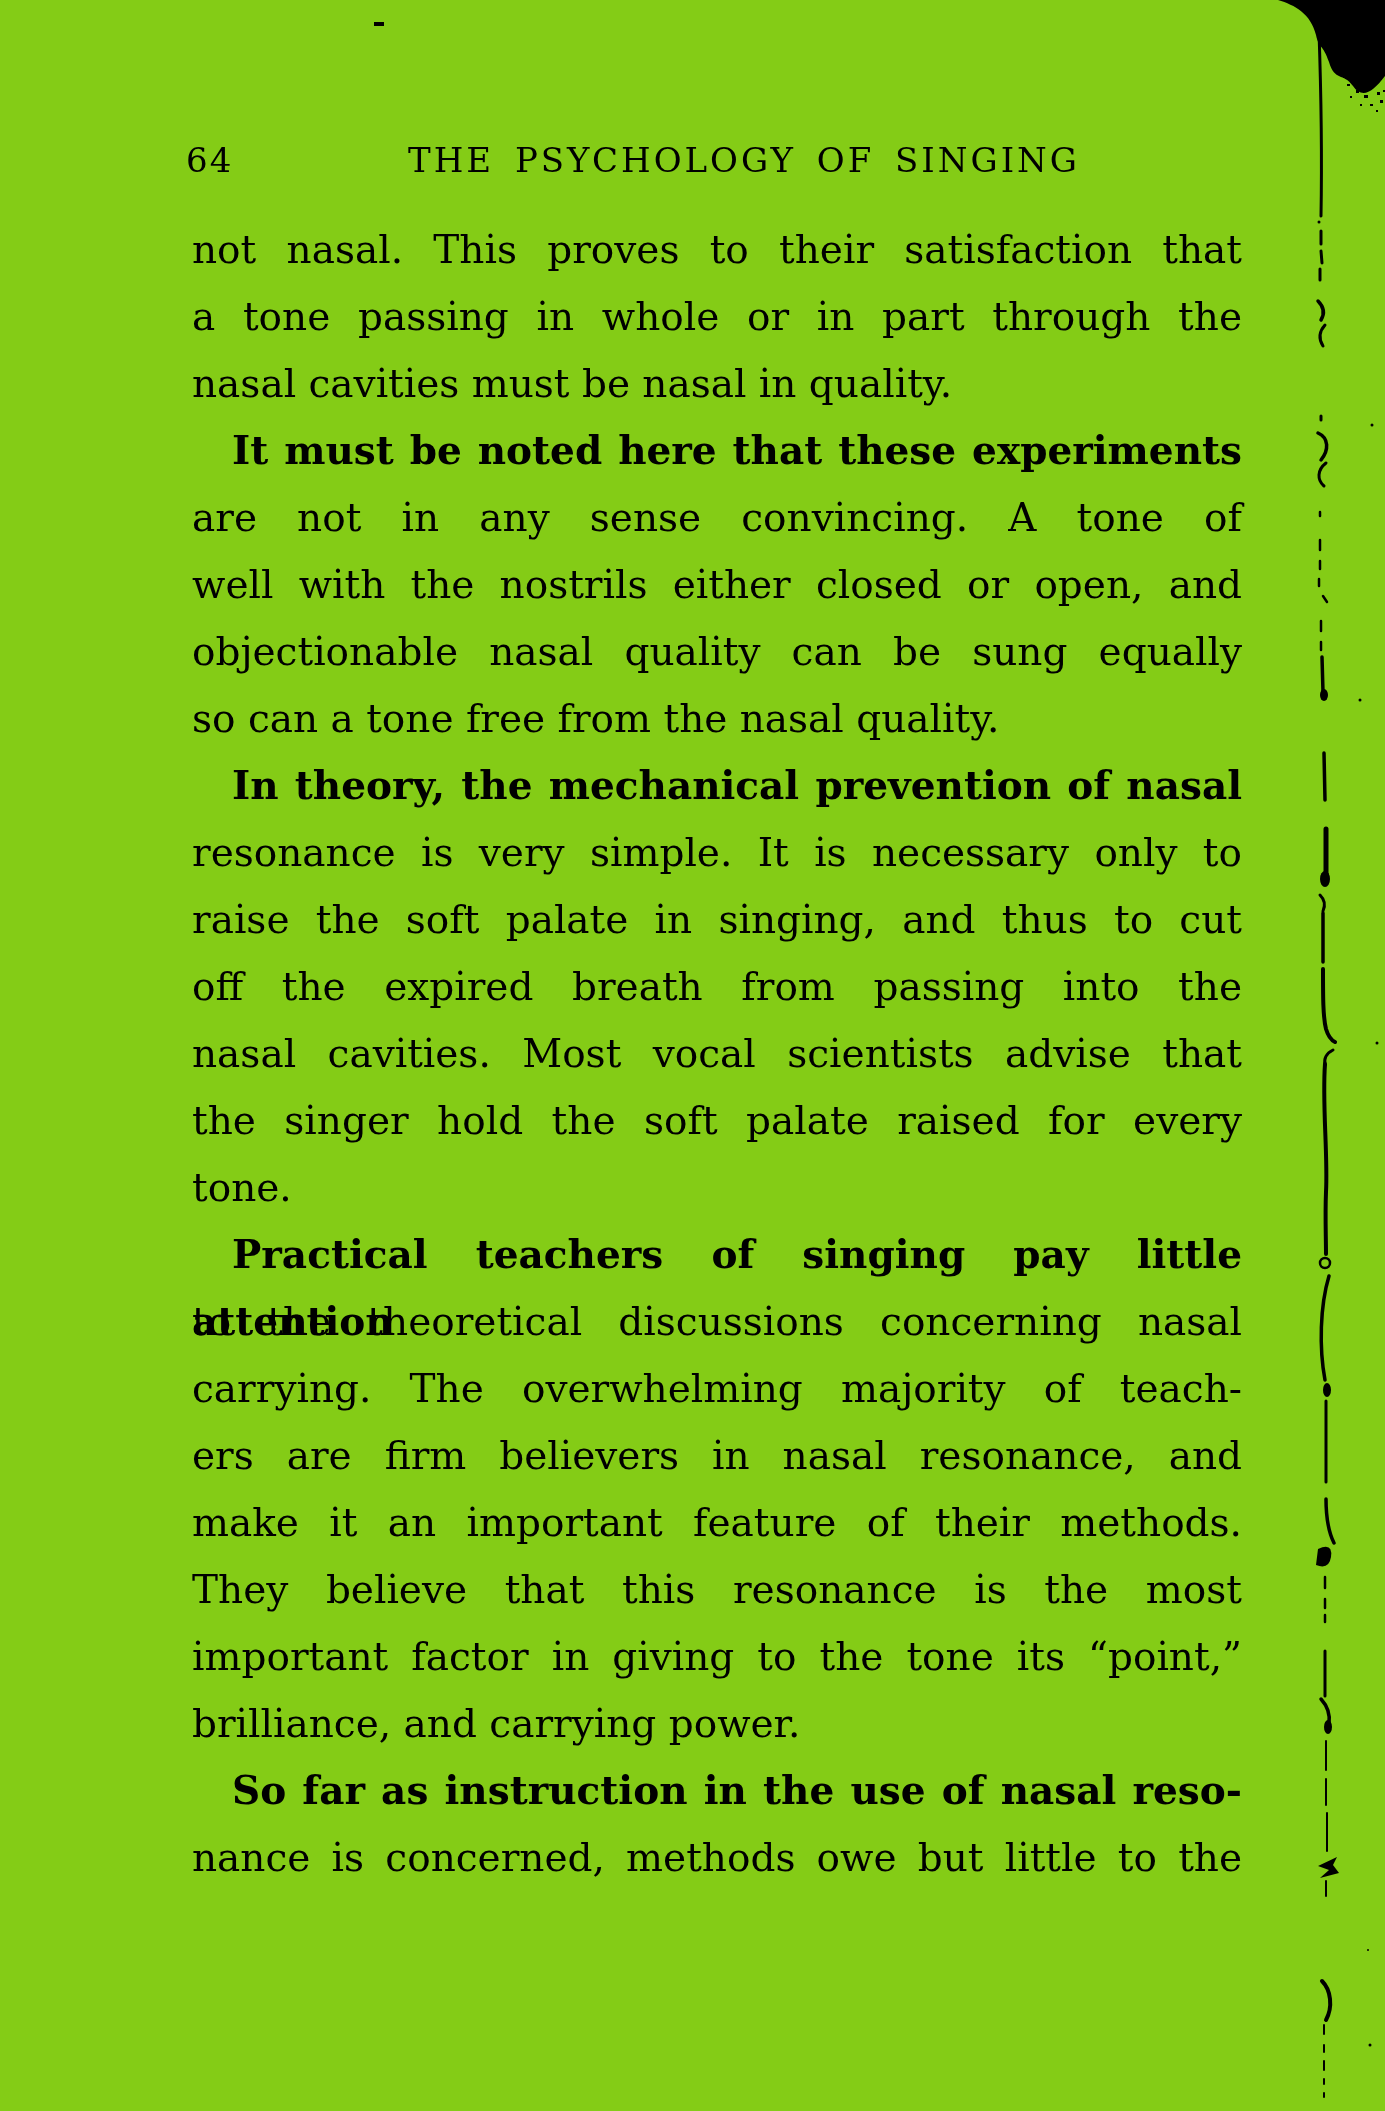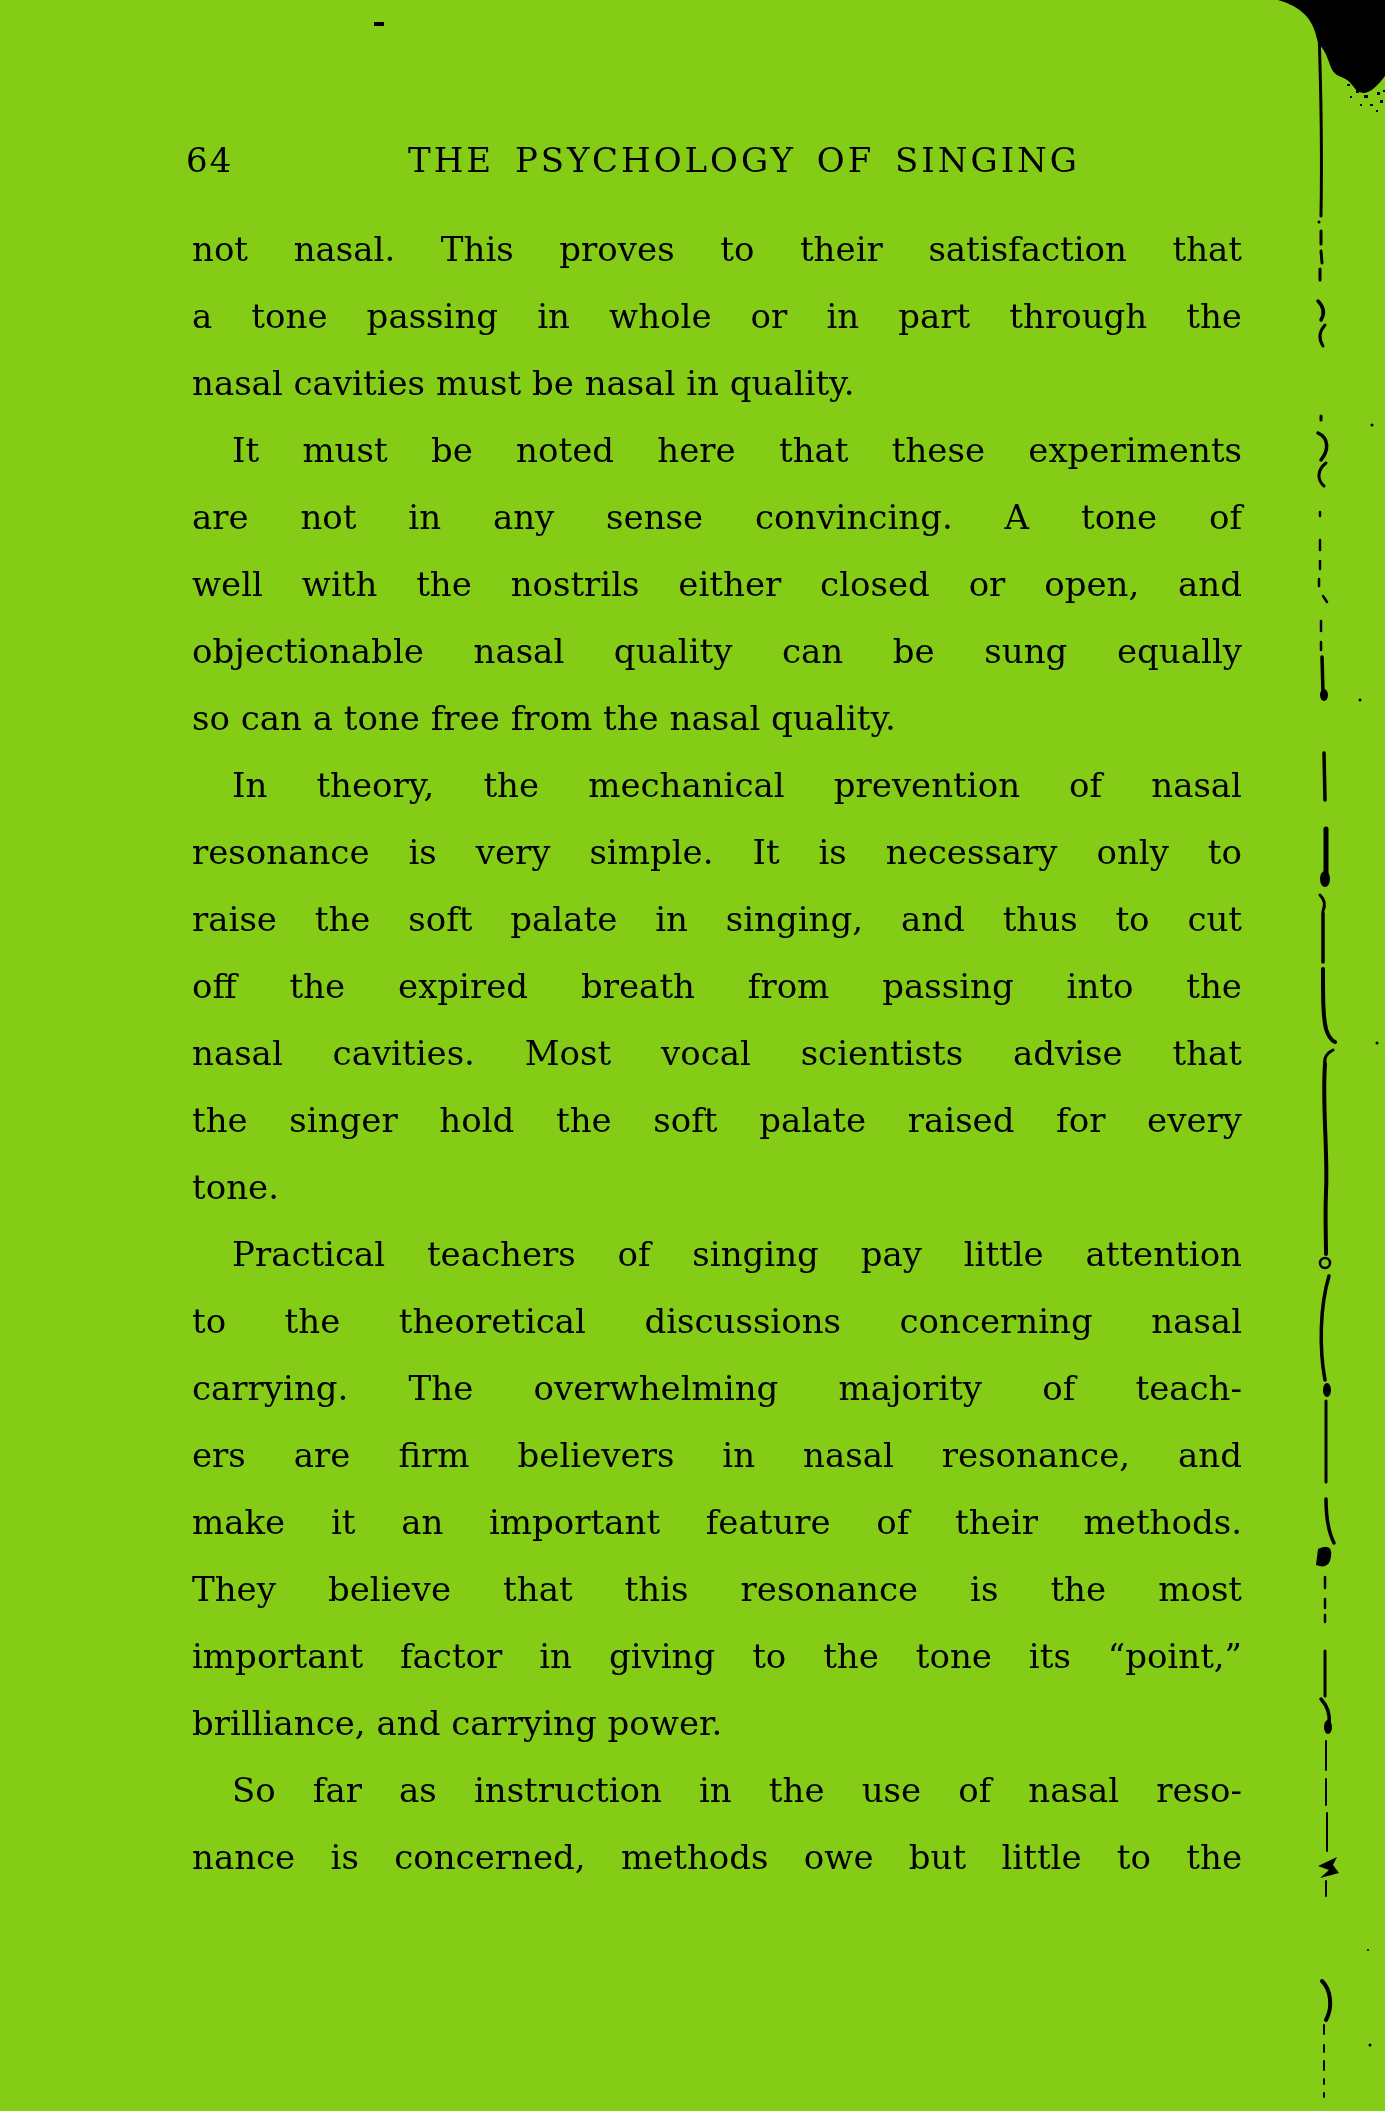--- a/index.html
+++ b/index.html
@@ -34,28 +34,28 @@
     white-space: nowrap;
   }
   .bodyblock {
     position: absolute;
     left: 192px; top: 216px;
     width: 1050px;
   }
   .line {
     height: 67px;
     line-height: 67px;
-    font-size: 34px;
+    font-size: 39px;
     text-align: justify;
     text-align-last: justify;
     white-space: nowrap;
   }
   .line.j { white-space: normal; }
   .line.end { text-align-last: left; }
-  .line.indent { text-indent: 40px; }
+  .line.indent { text-indent: 40px; font-weight: bold; }
   svg.artifacts {
     position: absolute;
     left: 0; top: 0;
     pointer-events: none;
   }
 </style>
 </head>
 <body>
 
 <div class="page">

